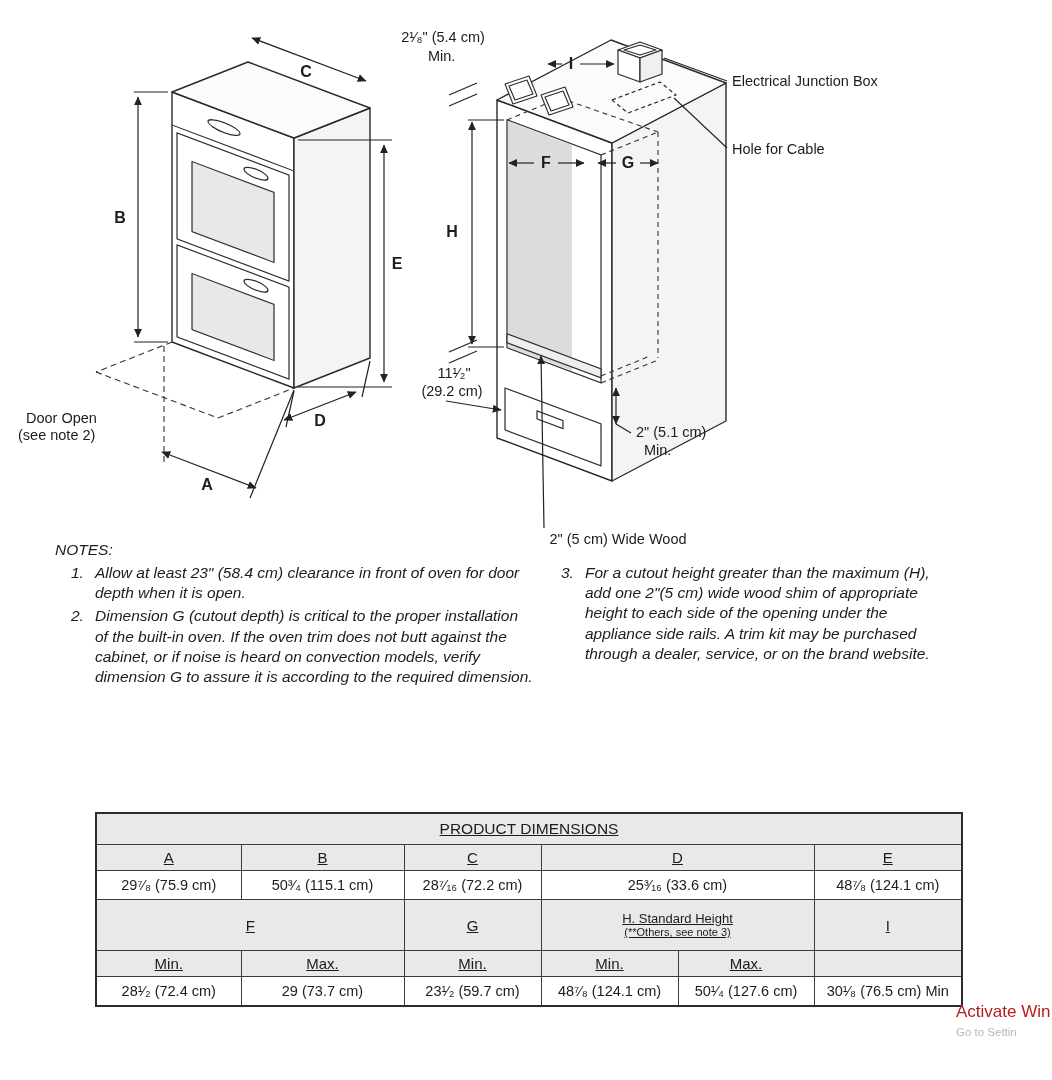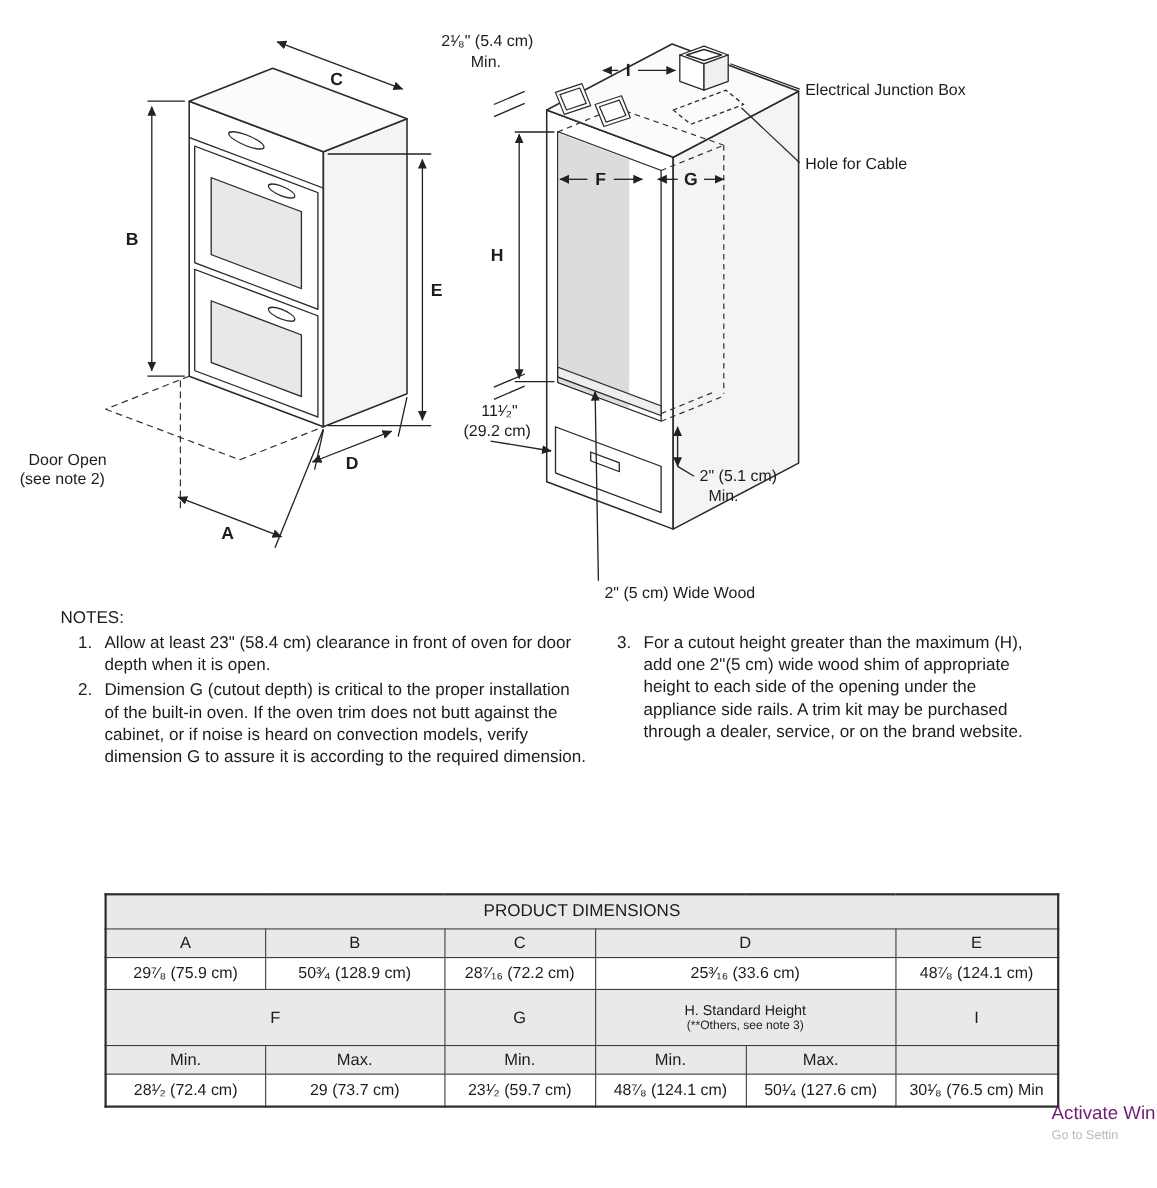--- a/index.html
+++ b/index.html
@@ -2,39 +2,39 @@
 <html><head>
 <meta charset="utf-8">
 <style>
   html,body{margin:0;padding:0;background:#ffffff;}
   .page{position:relative;width:1052px;height:1080px;background:#ffffff;overflow:hidden;
         font-family:"Liberation Sans","DejaVu Sans",sans-serif;color:#1c1c1c;}
   svg{display:block;}
   svg text{font-family:"Liberation Sans","DejaVu Sans",sans-serif;fill:#1c1c1c;stroke:none;}
   .lbl{font-size:14.5px;}
   .dim{font-size:16px;font-weight:bold;}
-  .notes{position:absolute;left:55px;top:552px;width:950px;font-size:15.5px;line-height:1.3;}
+  .notes{position:absolute;left:55px;top:540px;width:950px;font-size:15.5px;line-height:1.3;font-style:italic;}
   .notes-title{margin-bottom:3px;}
   .notes-cols{display:flex;align-items:flex-start;}
   .ncol-left{width:462px;margin-left:16px;flex:none;}
   .ncol-right{width:386px;margin-left:28px;flex:none;}
   .note-item{display:flex;margin-bottom:3px;}
   .note-num{width:24px;flex:none;}
   .note-text{flex:1;}
   .dim-table{position:absolute;left:95px;top:812px;width:866px;border-collapse:collapse;
              table-layout:fixed;font-size:15px;border:2px solid #2c2c2c;}
   .dim-table td{border:1px solid #3c3c3c;text-align:center;vertical-align:middle;padding:4px 3px;}
-  .dim-table td.hdr{background:#e9e9e9;}
+  .dim-table td.hdr{background:#e9e9e9;text-decoration:underline;}
   .dim-table td.sect{height:22px;font-size:15.5px;}
   .dim-table td.tall{height:42px;}
   .dim-table td.val{background:#ffffff;font-size:14.5px;height:20px;}
   .h-small{display:block;font-size:13px;line-height:1.2;text-align:center;}
   .h-small2{display:block;font-size:11px;line-height:1.2;}
   .watermark{position:absolute;left:956px;top:1002px;}
-  .wm1{font-size:17px;color:#701a75;white-space:nowrap;}
+  .wm1{font-size:17px;color:#b91c1c;white-space:nowrap;}
   .wm2{font-size:11.5px;color:#b0bcc1;white-space:nowrap;margin-top:4px;}
 </style>
 </head>
 <body>
 
 <div class="page">
 
   <svg width="1052" height="556" viewBox="0 0 1052 556">
     <defs>
       <marker id="ar" viewBox="0 0 10 10" refX="8.6" refY="5" markerWidth="8" markerHeight="8" orient="auto-start-reverse">
@@ -205,21 +205,21 @@
       </tr>
       <tr>
         <td class="hdr">A</td>
         <td class="hdr">B</td>
         <td class="hdr">C</td>
         <td class="hdr" colspan="2">D</td>
         <td class="hdr">E</td>
       </tr>
       <tr>
         <td class="val">29⁷⁄₈ (75.9 cm)</td>
-        <td class="val">50³⁄₄ (128.9 cm)</td>
+        <td class="val">50³⁄₄ (115.1 cm)</td>
         <td class="val">28⁷⁄₁₆ (72.2 cm)</td>
         <td class="val" colspan="2">25³⁄₁₆ (33.6 cm)</td>
         <td class="val">48⁷⁄₈ (124.1 cm)</td>
       </tr>
       <tr>
         <td class="hdr tall" colspan="2">F</td>
         <td class="hdr tall">G</td>
         <td class="hdr tall" colspan="2">
           <span class="h-small">H. Standard Height</span>
           <span class="h-small2">(**Others, see note 3)</span>

